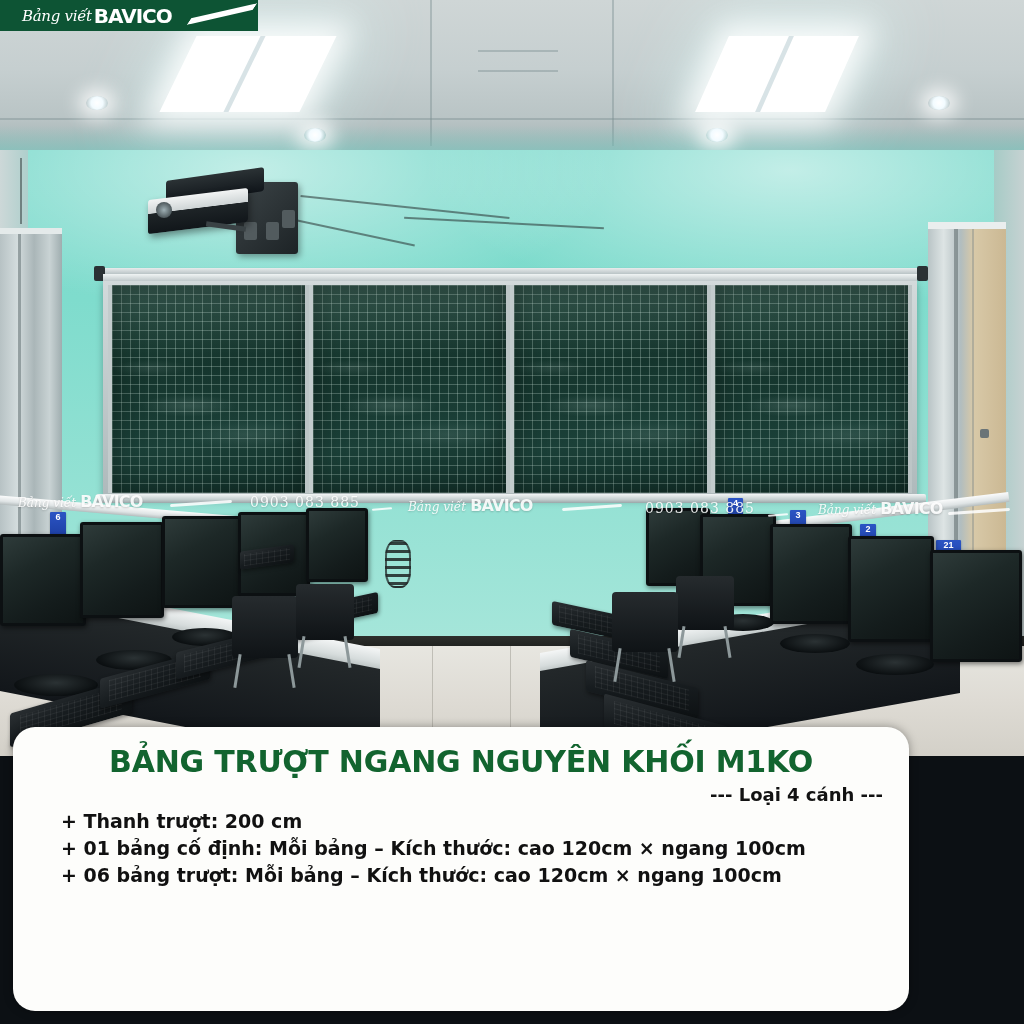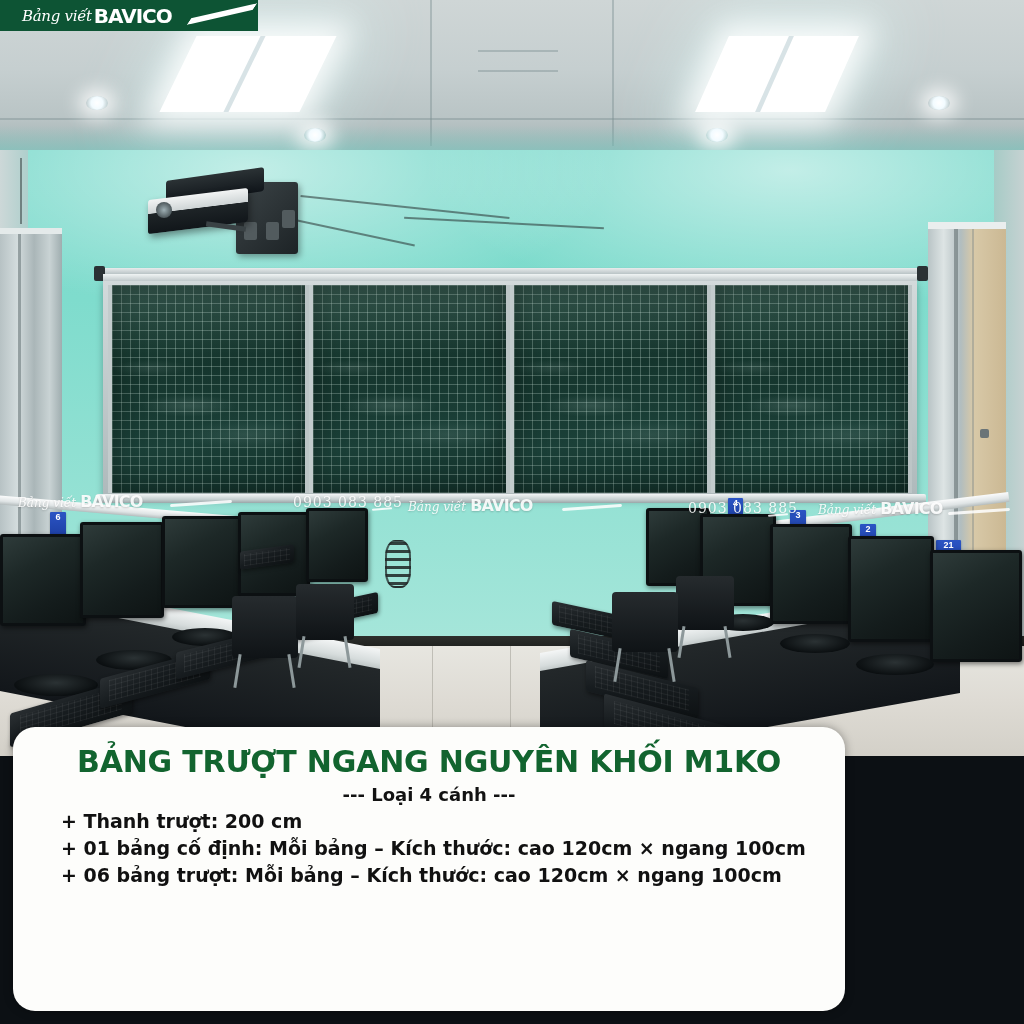--- a/index.html
+++ b/index.html
@@ -224,46 +224,46 @@
   }
 
   
   .wm{
     position:absolute; color:rgba(255,255,255,.90); white-space:nowrap;
     pointer-events:none; text-shadow:0 1px 2px rgba(0,0,0,.18);
   }
   .wm-logo{ font-family:"DejaVu Serif", serif; font-size:13px; }
   .wm-logo .b1{ font-style:italic; font-size:12px; }
   .wm-logo .b2{ font-family:"DejaVu Sans",sans-serif; font-weight:bold; font-size:16px; letter-spacing:-.8px;}
-  .wm-phone{ font-family:"DejaVu Serif", serif; font-size:14px; letter-spacing:1px;margin-left:43px; }
+  .wm-phone{ font-family:"DejaVu Serif", serif; font-size:14px; letter-spacing:1px; }
   .wm-dash{
     position:absolute; height:3px; background:rgba(255,255,255,.85);
     transform:rotate(-4deg); border-radius:2px;
   }
 
   
   .info-panel{
-    position:absolute; left:13px; top:727px; width:832px; height:284px;
+    position:absolute; left:13px; top:727px; width:896px; height:284px;
     background:#fdfdfb; border-radius:22px;
     box-shadow:0 0 10px rgba(0,0,0,.35);
     padding:14px 26px 10px 26px;
   }
   .title{
     text-align:center; color:#12642f;
     font-family:"DejaVu Sans", sans-serif; font-weight:bold;
     font-size:30px; letter-spacing:-.2px; line-height:1.15;
     margin-top:4px;
   }
   .subtitle{
     text-align:center; color:#121212;
     font-family:"DejaVu Sans", sans-serif; font-weight:bold;
     font-size:21px; letter-spacing:-.4px; margin-top:3px;
   }
   .variant{
-    text-align:center; color:#121212;
+    text-align:right; color:#121212;
     font-family:"DejaVu Sans", sans-serif; font-weight:bold;
     font-size:18px; margin-top:4px;
   }
   .spec-head{
     color:#111; font-family:"DejaVu Sans", sans-serif; font-weight:bold;
     font-size:19px; margin-top:6px; margin-left:22px;
   }
   .spec{
     color:#111; font-family:"DejaVu Sans", sans-serif; font-weight:bold;
     font-size:19px; margin-top:5px; margin-left:22px; white-space:nowrap;

